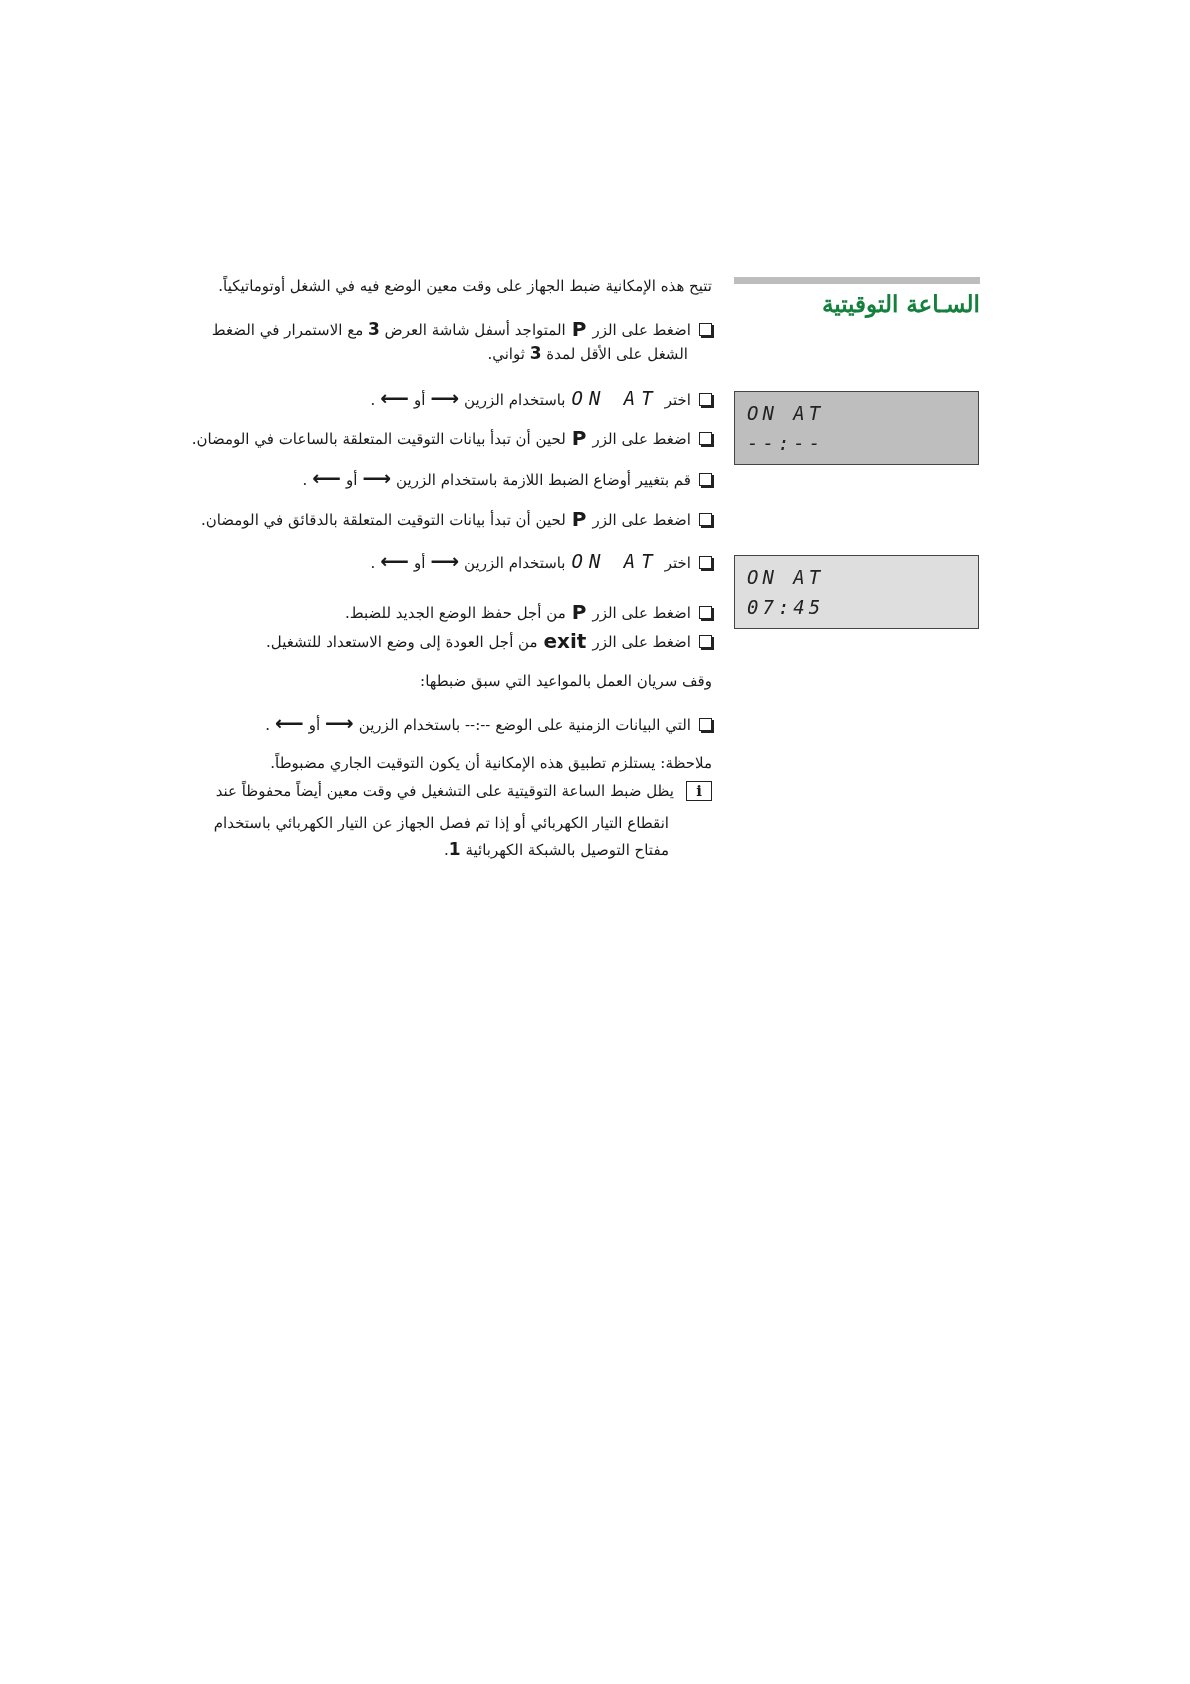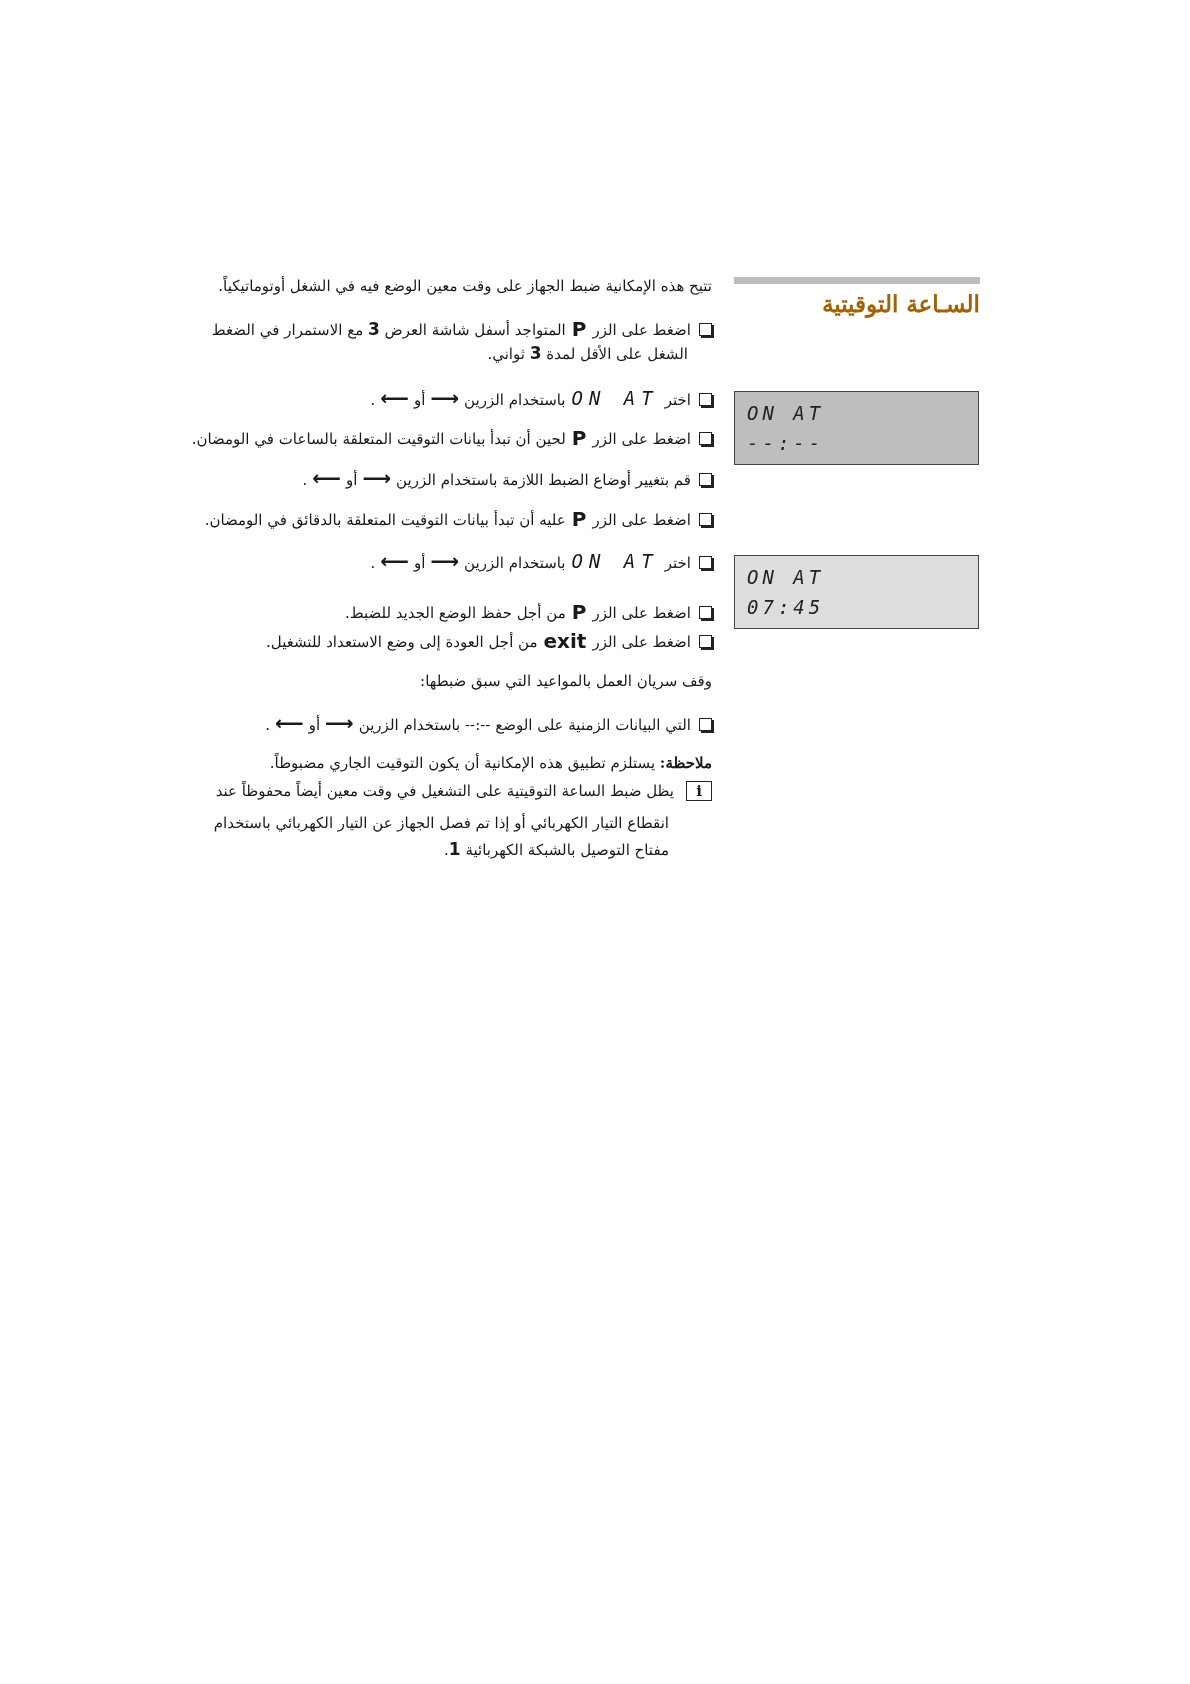--- a/index.html
+++ b/index.html
@@ -1,21 +1,21 @@
 <!DOCTYPE html>
 <html><head>
 <meta charset="utf-8">
 <style>
   html, body { margin: 0; padding: 0; background: #ffffff; }
   body { width: 1190px; height: 1684px; position: relative; overflow: hidden;
          font-family: "DejaVu Serif", "Liberation Serif", serif; color: #1a1a1a; }
 
   .sidebar-bar { position: absolute; left: 734px; top: 277px; width: 246px; height: 7px; background: #bdbdbd; }
   .section-title { position: absolute; left: 734px; top: 290px; width: 246px; text-align: right; direction: rtl;
-                   font-family: "DejaVu Serif", serif; font-weight: bold; font-size: 23px; color: #a16207; }
+                   font-family: "DejaVu Serif", serif; font-weight: bold; font-size: 23px; color: #15803d; }
 
   .lcd { position: absolute; left: 734px; width: 245px; height: 74px; border: 1px solid #444;
          box-sizing: border-box; padding: 6px 12px; direction: ltr;
          font-family: "DejaVu Sans Mono", "Liberation Mono", monospace; font-size: 19px; letter-spacing: 4px;
          font-style: italic; color: #222; }
   .lcd .row { height: 30px; line-height: 30px; }
   .lcd-1 { top: 391px; background: #bebebe; }
   .lcd-2 { top: 555px; background: #dedede; }
 
   .col { position: absolute; left: 200px; width: 512px; direction: rtl; text-align: right;
@@ -23,21 +23,21 @@
   .line { position: absolute; right: 0; white-space: nowrap; direction: rtl; }
   .chk { display: inline-block; width: 11px; height: 11px; border: 1px solid #222;
          box-shadow: 2px 2px 0 #222; margin-left: 8px; vertical-align: -1px; background: #fff; }
   .key { font-family: "DejaVu Sans", "Liberation Sans", sans-serif; font-weight: bold; font-size: 20px;
          margin: 0 6px; vertical-align: -1px; }
   .num { font-family: "DejaVu Sans", "Liberation Sans", sans-serif; font-weight: bold; font-size: 17px; }
   .seg { font-family: "DejaVu Sans Mono", monospace; font-style: italic; font-size: 19px; letter-spacing: 6px;
          direction: ltr; unicode-bidi: isolate; margin: 0 6px; }
   .arrow { font-family: "DejaVu Sans", sans-serif; font-weight: bold; font-size: 20px; margin: 0 5px;
            direction: ltr; unicode-bidi: isolate; }
-  .bold { font-weight: bold; }
+  .bold { font-weight: normal; }
   .info-icon { display: inline-block; width: 24px; height: 18px; border: 1.5px solid #222;
                text-align: center; line-height: 18px; font-weight: bold; font-size: 15px; margin-left: 12px;
                font-family: "DejaVu Serif", serif; vertical-align: 0; }
 </style>
 </head>
 <body>
 
 <div class="sidebar-bar"></div>
 <div class="section-title">السـاعة التوقيتية</div>
 
@@ -66,21 +66,21 @@
 
   <div class="line" style="top:427px">
     <span class="chk"></span><span>اضغط على الزر</span><span class="key">P</span><span>لحين أن تبدأ بيانات التوقيت المتعلقة بالساعات في الومضان.</span>
   </div>
 
   <div class="line" style="top:467px">
     <span class="chk"></span><span>قم بتغيير أوضاع الضبط اللازمة باستخدام الزرين</span><span class="arrow">⟶</span><span>أو</span><span class="arrow">⟵</span><span>.</span>
   </div>
 
   <div class="line" style="top:508px">
-    <span class="chk"></span><span>اضغط على الزر</span><span class="key">P</span><span>عليه أن تبدأ بيانات التوقيت المتعلقة بالدقائق في الومضان.</span>
+    <span class="chk"></span><span>اضغط على الزر</span><span class="key">P</span><span>لحين أن تبدأ بيانات التوقيت المتعلقة بالدقائق في الومضان.</span>
   </div>
 
   <div class="line" style="top:550px">
     <span class="chk"></span><span>اختر</span><span class="seg">ON AT</span><span>باستخدام الزرين</span><span class="arrow">⟶</span><span>أو</span><span class="arrow">⟵</span><span>.</span>
   </div>
 
   <div class="line" style="top:601px">
     <span class="chk"></span><span>اضغط على الزر</span><span class="key">P</span><span>من أجل حفظ الوضع الجديد للضبط.</span>
   </div>
 

